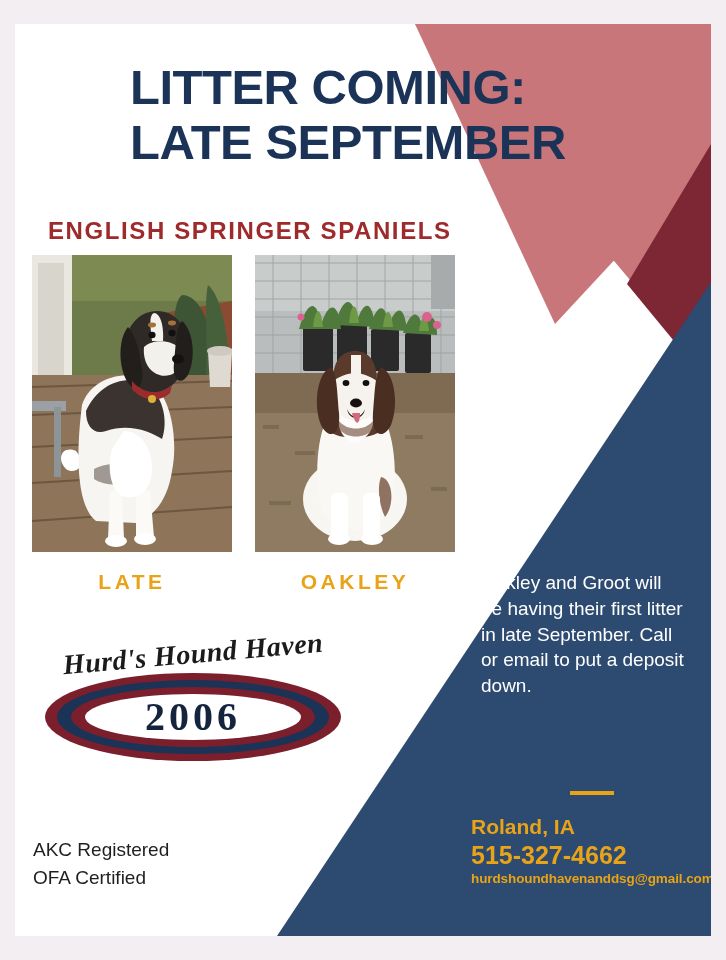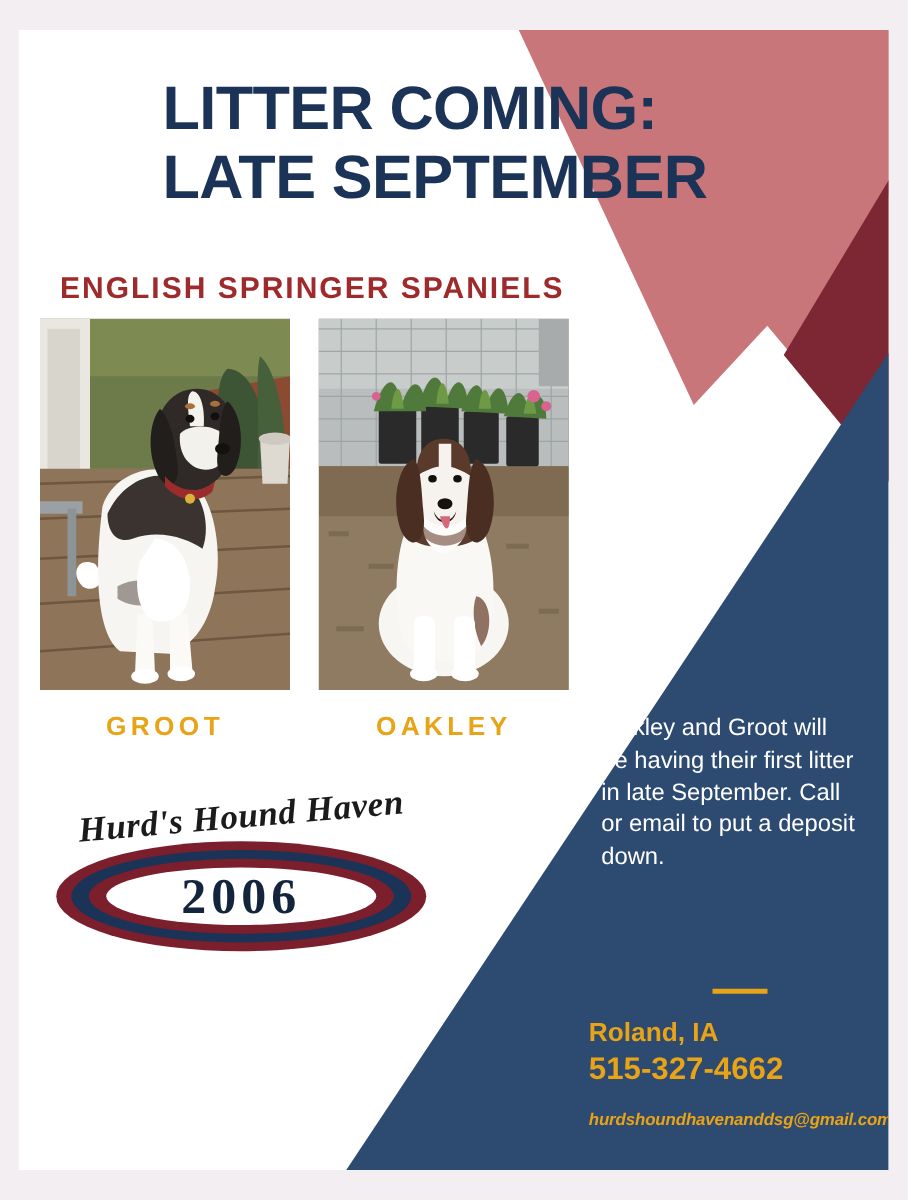--- a/index.html
+++ b/index.html
@@ -145,23 +145,22 @@
     line-height: 1.25;
   }
   #contact .phone {
     font-weight: bold;
     font-size: 25px;
     line-height: 1.2;
   }
   #contact .email {
     font-weight: bold;
     font-size: 13.5px;
-    margin-top: 18px;
+    margin-top: 1px;
     letter-spacing: -0.1px;
-    font-style: italic;
   }
 </style>
 </head>
 <body>
 
 <div id="poster-frame">
 
   <svg class="shape" id="rose-triangle" viewBox="0 0 696 912" preserveAspectRatio="none">
 
     <polygon points="400,0 696,0 696,360 652,300" fill="#c9767a"></polygon>
@@ -336,34 +335,38 @@
 
       <ellipse cx="101" cy="148" rx="6" ry="4.4" fill="#17120f"></ellipse>
 
       <path d="M92,154 C96,164 106,164 110,154 C108,166 94,166 92,154 Z" fill="#2a1d18"></path>
       <path d="M97,158 C101,172 105,170 105,158 Z" fill="#d4697a"></path>
 
       <path d="M84,166 C92,176 110,176 118,166 L118,174 C110,184 92,184 84,174 Z" fill="#6b4531" opacity="0.6"></path>
     </svg>
   </div>
 
-  <div class="caption" id="cap-groot">GROOT</div>
+  <div class="caption" id="cap-groot">LATE</div>
   <div class="caption" id="cap-oakley">OAKLEY</div>
 
   <div id="logo">
     <div class="logo-text">Hurd's Hound Haven</div>
     <svg viewBox="0 0 300 110" width="300" height="110" style="position:absolute;left:0;top:30px">
       <ellipse cx="150" cy="55" rx="148" ry="44" fill="#7a1f2b"></ellipse>
       <ellipse cx="150" cy="55" rx="136" ry="37" fill="#1b3357"></ellipse>
       <ellipse cx="150" cy="55" rx="122" ry="30" fill="#7a1f2b"></ellipse>
       <ellipse cx="150" cy="55" rx="108" ry="23" fill="#ffffff"></ellipse>
       <text x="150" y="68" text-anchor="middle" font-family="Liberation Serif, serif" font-size="40" font-weight="bold" letter-spacing="4" fill="#14243d">2006</text>
     </svg>
   </div>
 
+  <div id="certs">
+    <div>AKC Registered</div>
+    <div>OFA Certified</div>
+  </div>
 
   <div id="blue-copy">Oakley and Groot will be having their first litter in late September. Call or email to put a deposit down.</div>
   <div id="gold-rule"></div>
 
   <div id="contact">
     <div class="city">Roland, IA</div>
     <div class="phone">515-327-4662</div>
     <div class="email">hurdshoundhavenanddsg@gmail.com</div>
   </div>
 

